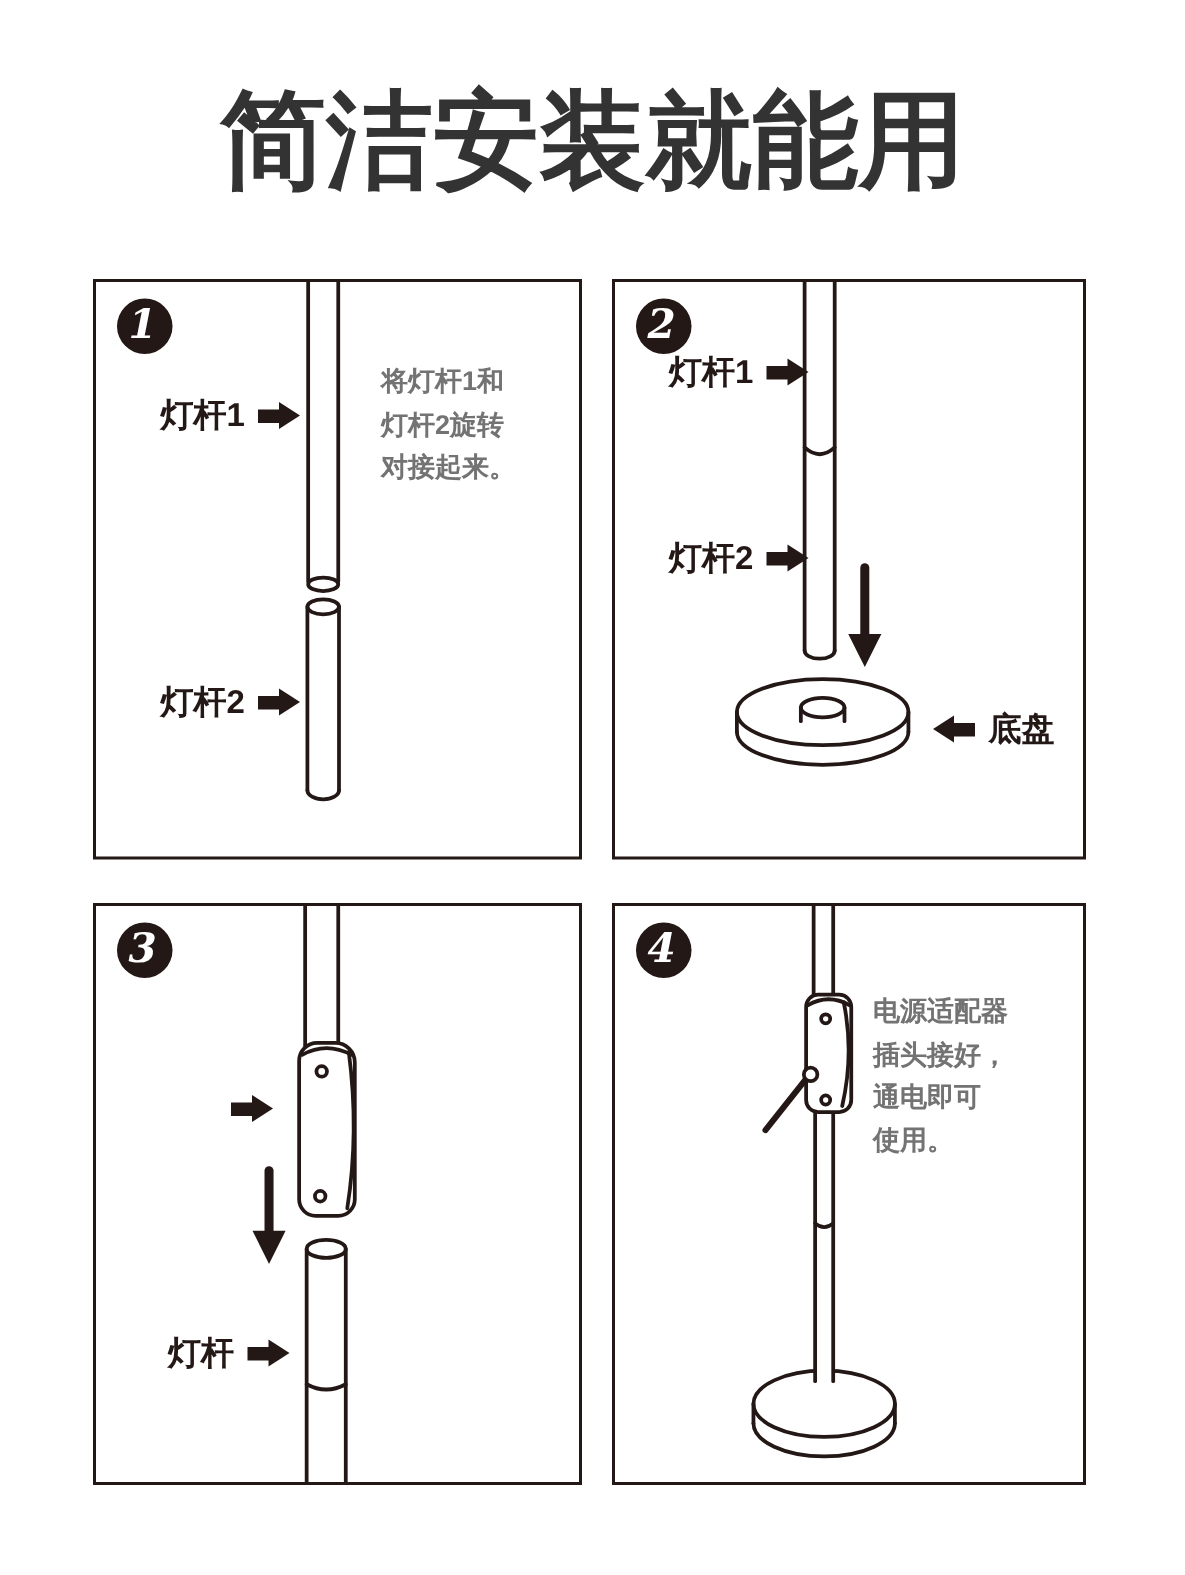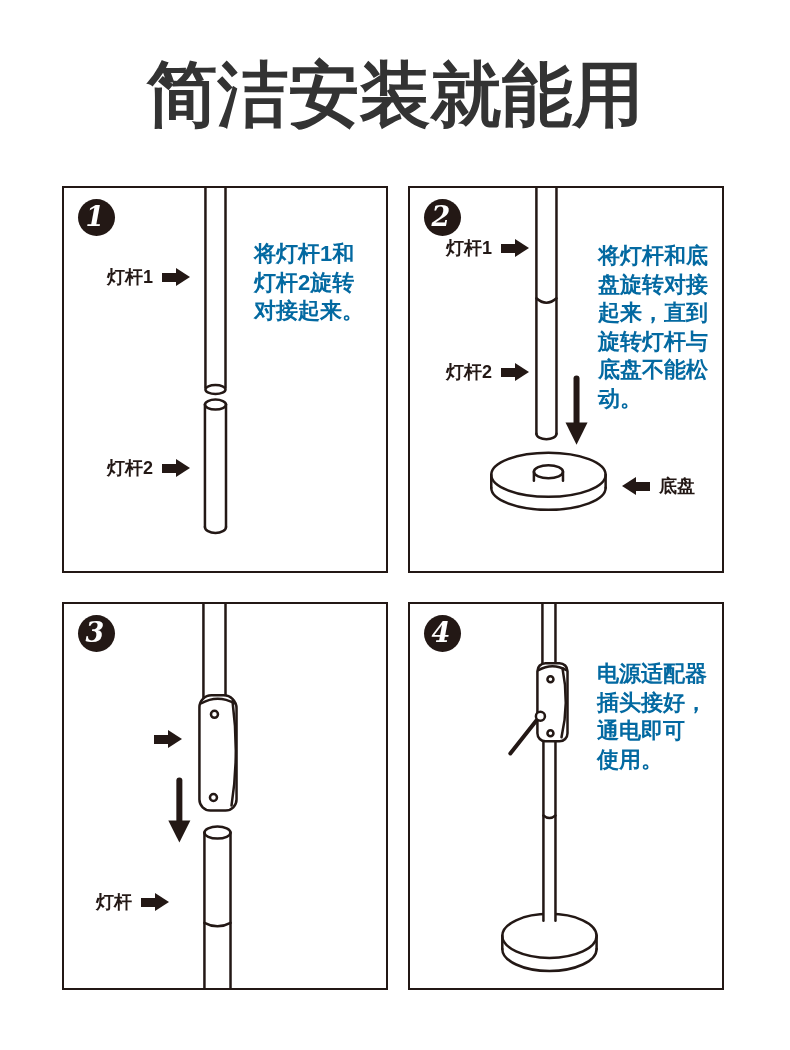--- a/index.html
+++ b/index.html
@@ -34,28 +34,28 @@
     width: 37px; height: 37px; border-radius: 50%;
     background: #231815; color: #ffffff;
     display: flex; align-items: center; justify-content: center;
     font-family: "DejaVu Serif", serif; font-style: italic; font-weight: 700;
     font-size: 27px; padding-right: 3px; padding-bottom: 2px;
   }
 
   .callout {
     position: absolute;
     display: flex; align-items: center; gap: 9px;
-    font-size: 18px; line-height: 26px; font-weight: 700; color: #231815;
+    font-size: 22px; line-height: 26px; font-weight: 700; color: #231815;
     white-space: nowrap;
   }
   .callout.two-line { white-space: pre-line; line-height: 28px; display: block; }
 
   .instr {
     position: absolute;
-    font-size: 22px; line-height: 28.5px; font-weight: 700; color: #0369a1;
+    font-size: 18px; line-height: 28.5px; font-weight: 700; color: #737373;
     white-space: pre-line;
   }
 
   .arr { position: relative; width: 28px; height: 18px; display: inline-block; flex: 0 0 auto; }
   .arr::before, .arr::after { content: ""; position: absolute; }
   .arr-r::before { left: 0; top: 4.5px; width: 15px; height: 9px; background: #231815; }
   .arr-r::after  { left: 14px; top: 0;
                    border-top: 9px solid transparent; border-bottom: 9px solid transparent;
                    border-left: 14px solid #231815; }
   .arr-l::before { right: 0; top: 4.5px; width: 15px; height: 9px; background: #231815; }
@@ -132,26 +132,20 @@
       <span class="arr arr-r"></span>
     </div>
     <div class="callout" style="left:36px; top:171px">
       <span>灯杆2</span>
       <span class="arr arr-r"></span>
     </div>
     <div class="callout" style="left:212px; top:285px">
       <span class="arr arr-l"></span>
       <span>底盘</span>
     </div>
-    <div class="instr" style="left:188px; top:54px">将灯杆和底
-盘旋转对接
-起来，直到
-旋转灯杆与
-底盘不能松
-动。</div>
   </section>
 
   <section class="panel" id="panel-3">
     <svg class="art" viewBox="0 0 321 383" preserveAspectRatio="none" fill="none" stroke="#231815" stroke-width="2.5" stroke-linecap="round">
       <g>
         <path d="M139,0 V95"></path>
           <path d="M161,0 V95"></path>
       </g>
       <g>
         <path fill="#ffffff" d="M135,103 a12,12 0 0 1 12,-12 h12 a13,13 0 0 1 13,13 v91 a11,11 0 0 1 -11,11 h-15 a11,11 0 0 1 -11,-11 z"></path>
@@ -168,21 +162,21 @@
         <ellipse cx="153" cy="228" rx="13" ry="6"></ellipse>
         <path d="M140,228 V383"></path>
           <path d="M166,228 V383"></path>
         <path d="M140,318 Q153,325 166,318"></path>
       </g>
     </svg>
     <div class="badge">
       <span>3</span>
     </div>
     <span class="arr arr-r abs" style="left:90px; top:126px"></span>
-    <div class="callout" style="left:32px; top:285px">
+    <div class="callout" style="left:48px; top:285px">
       <span>灯杆</span>
       <span class="arr arr-r"></span>
     </div>
   </section>
 
   <section class="panel" id="panel-4">
     <svg class="art" viewBox="0 0 311 383" preserveAspectRatio="none" fill="none" stroke="#231815" stroke-width="2.5" stroke-linecap="round">
       <g>
         <path d="M132,0 V62"></path>
           <path d="M145,0 V62"></path>
@@ -207,19 +201,19 @@
         <circle cx="140" cy="129" r="3"></circle>
       </g>
       <g>
         <path d="M100,149 L127,115" stroke-width="4"></path>
         <circle cx="130" cy="112" r="4.5" fill="#ffffff"></circle>
       </g>
     </svg>
     <div class="badge">
       <span>4</span>
     </div>
-    <div class="instr" style="left:187px; top:56px">电源适配器
+    <div class="instr" style="left:172px; top:56px">电源适配器
 插头接好，
 通电即可
 使用。</div>
   </section>
 
 </div>
 
 </body></html>

